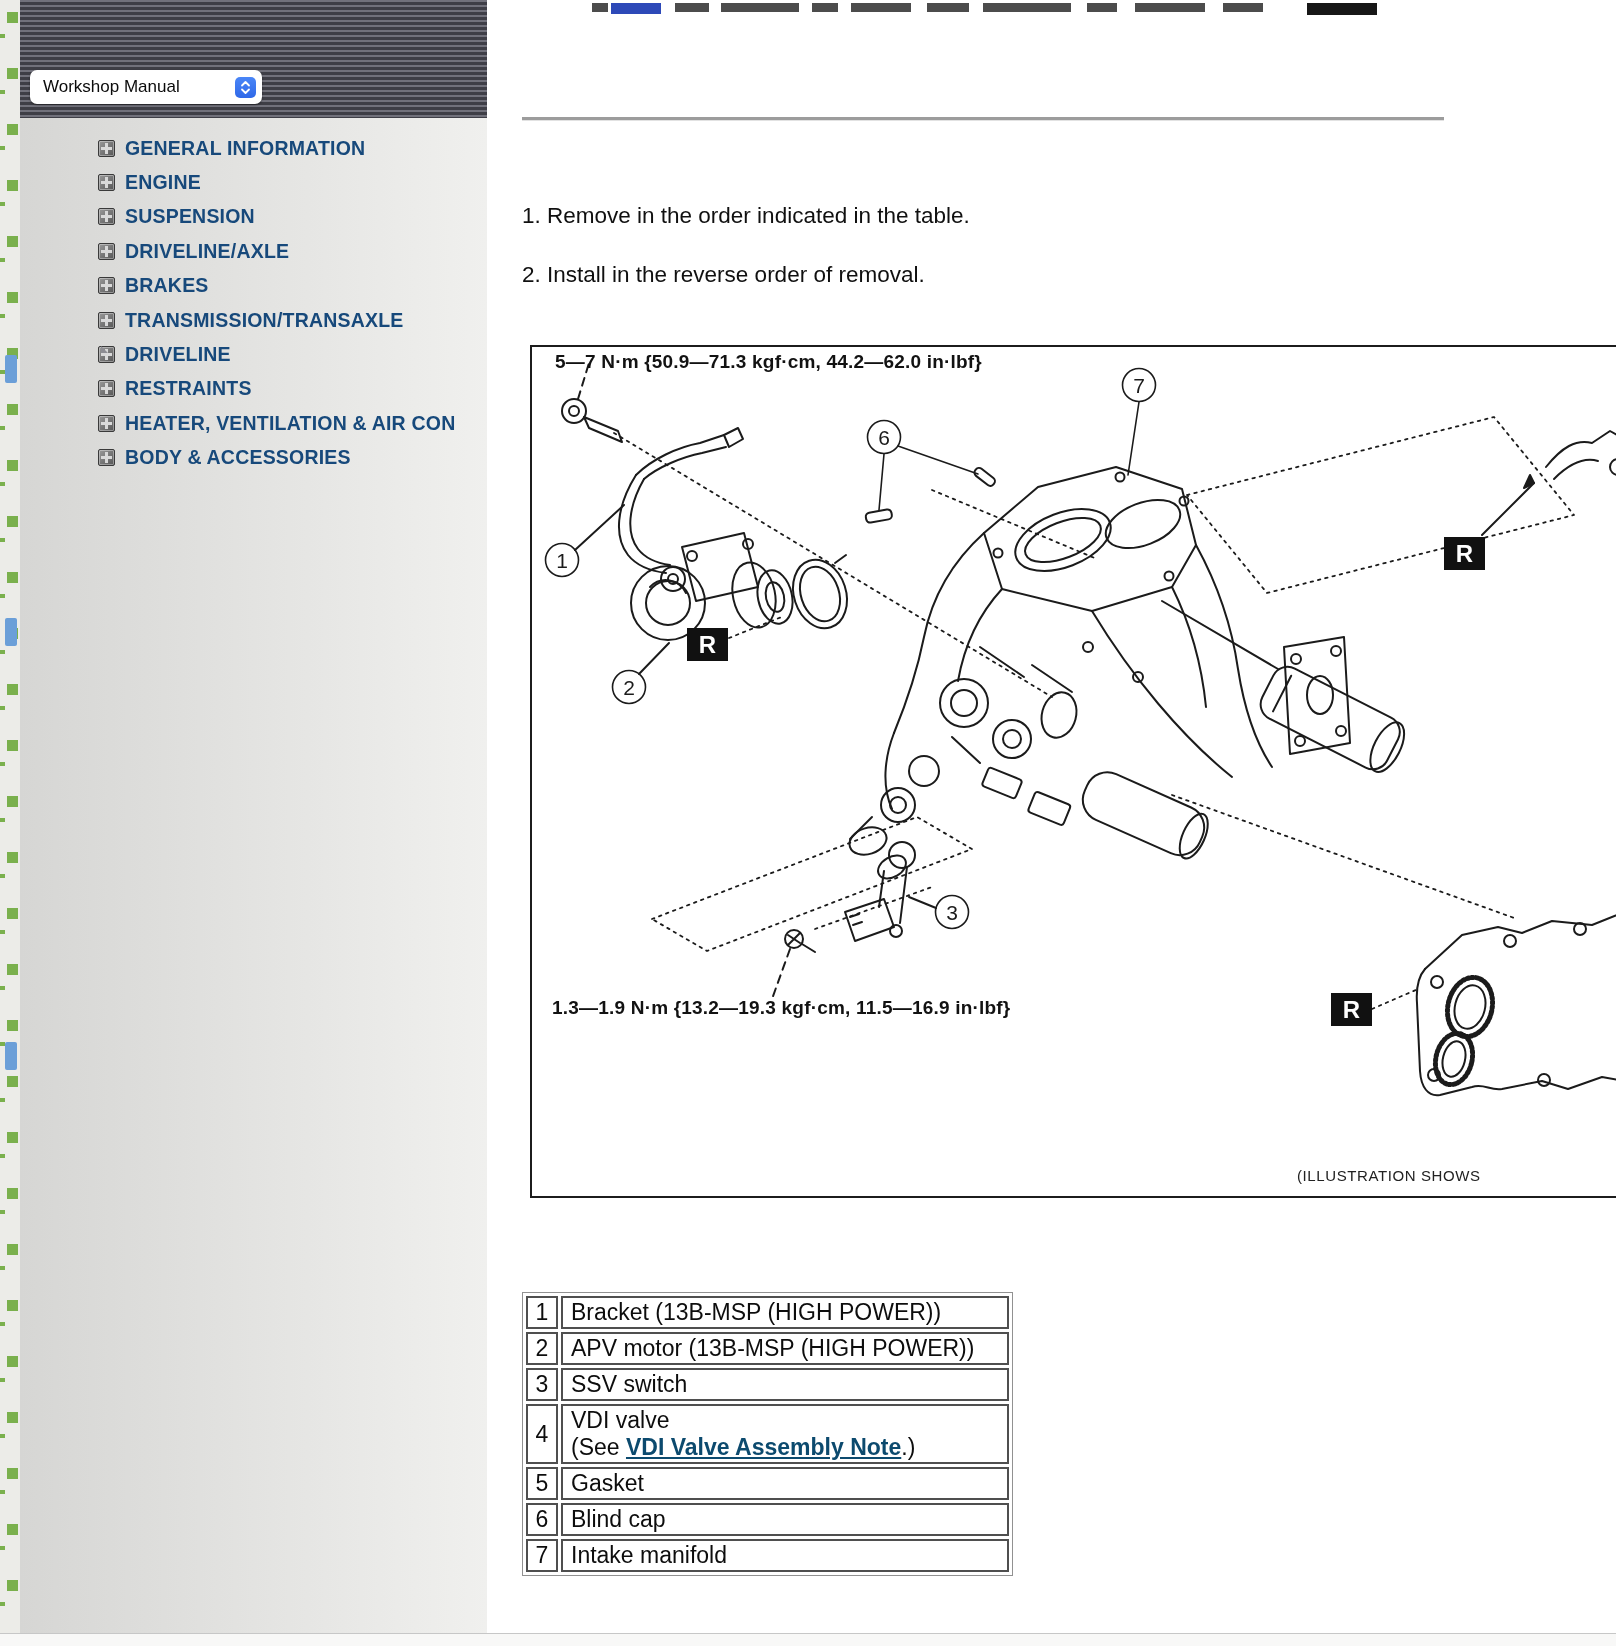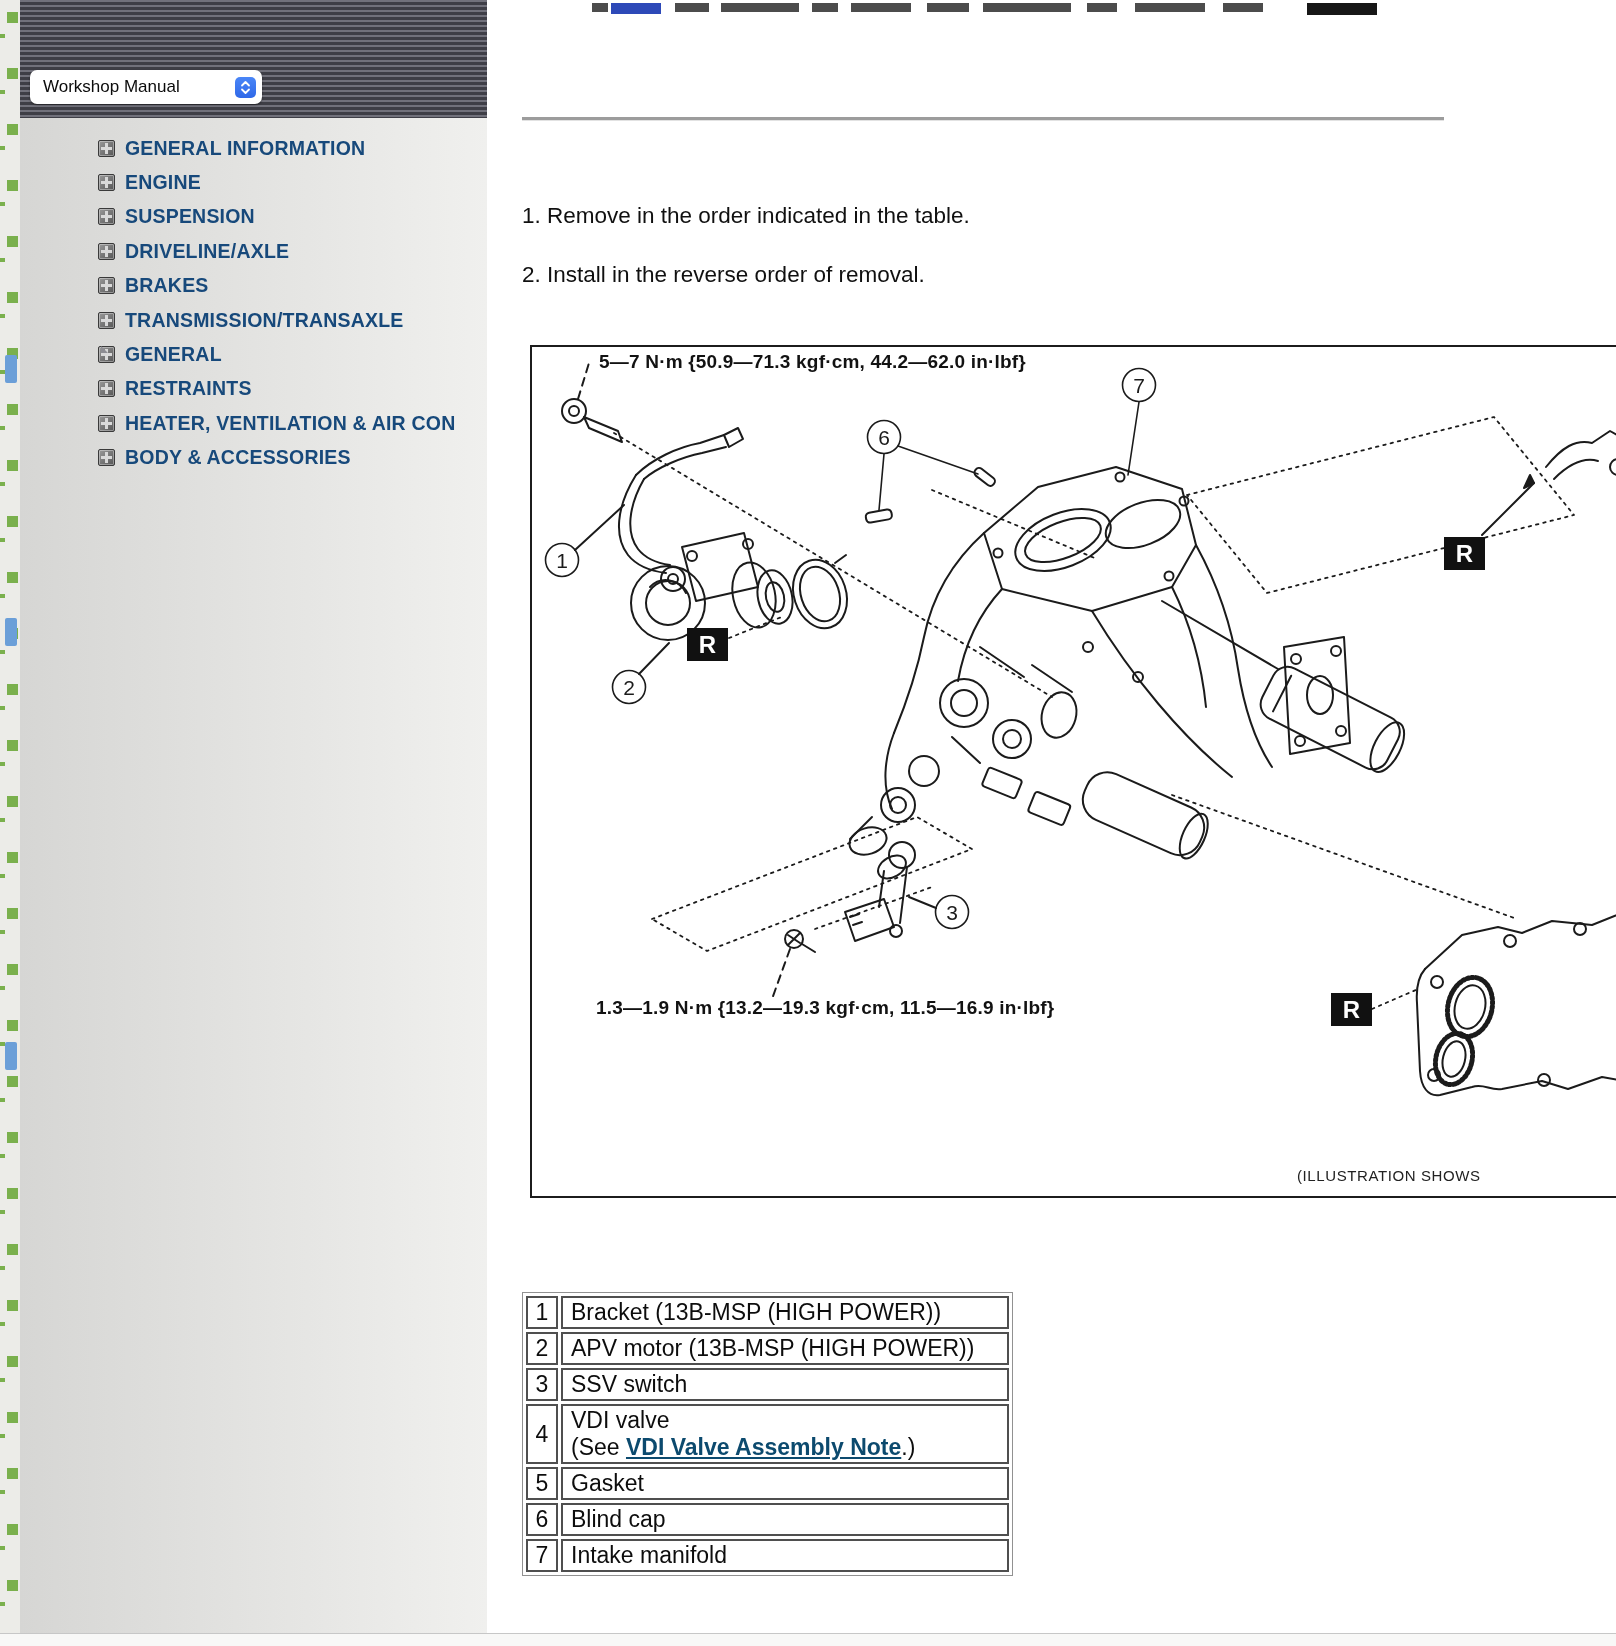--- a/index.html
+++ b/index.html
@@ -61,21 +61,21 @@
   .content{position:absolute;left:507px;top:0;width:1129px;height:1168px;background:#fff;}
   .clipped-heading{position:absolute;left:0;top:0;width:100%;height:15px;overflow:hidden;}
   .frag{position:absolute;top:3px;height:9px;background:#4c4c4c;}
   .topline{position:absolute;left:15px;top:117px;width:922px;height:3px;background:#9c9c9c;border-bottom:1px solid #e2e2e2;}
   .step{position:absolute;left:15px;font-size:22.5px;color:#101010;}
   
   .diagram{
     position:absolute;left:23px;top:345px;width:1106px;height:853px;
     border:2px solid #1c1c1c;border-right:none;box-sizing:border-box;background:#fff;
   }
-  .torque{position:absolute;font-size:19px;font-weight:bold;color:#121212;letter-spacing:.2px;margin-left:44px;}
+  .torque{position:absolute;font-size:19px;font-weight:bold;color:#121212;letter-spacing:.2px;}
   .illus-note{position:absolute;left:765px;top:820px;font-size:15px;color:#222;letter-spacing:.6px;white-space:nowrap;}
   .diagram svg{position:absolute;left:0;top:0;}
   
   .parts{
     position:absolute;left:15px;top:1292px;border-collapse:separate;border-spacing:3px;
     border:1px solid #919191;background:#fff;
   }
   .parts td{border:2px solid #4f4f4f;font-size:23px;color:#0d0d0d;padding:1px 6px;background:#fff;}
   .parts td.num{width:24px;text-align:center;padding:1px 2px;}
   .parts td.desc{width:430px;padding-left:8px;}
@@ -128,21 +128,21 @@
     <div class="nav-item">
         <span class="plus"></span>
         <a href="#">BRAKES</a>
       </div>
     <div class="nav-item">
         <span class="plus"></span>
         <a href="#">TRANSMISSION/TRANSAXLE</a>
       </div>
     <div class="nav-item">
         <span class="plus"></span>
-        <a href="#">GENERAL</a>
+        <a href="#">DRIVELINE</a>
       </div>
     <div class="nav-item">
         <span class="plus"></span>
         <a href="#">RESTRAINTS</a>
       </div>
     <div class="nav-item">
         <span class="plus"></span>
         <a href="#">HEATER, VENTILATION &amp; AIR CON</a>
       </div>
     <div class="nav-item">

